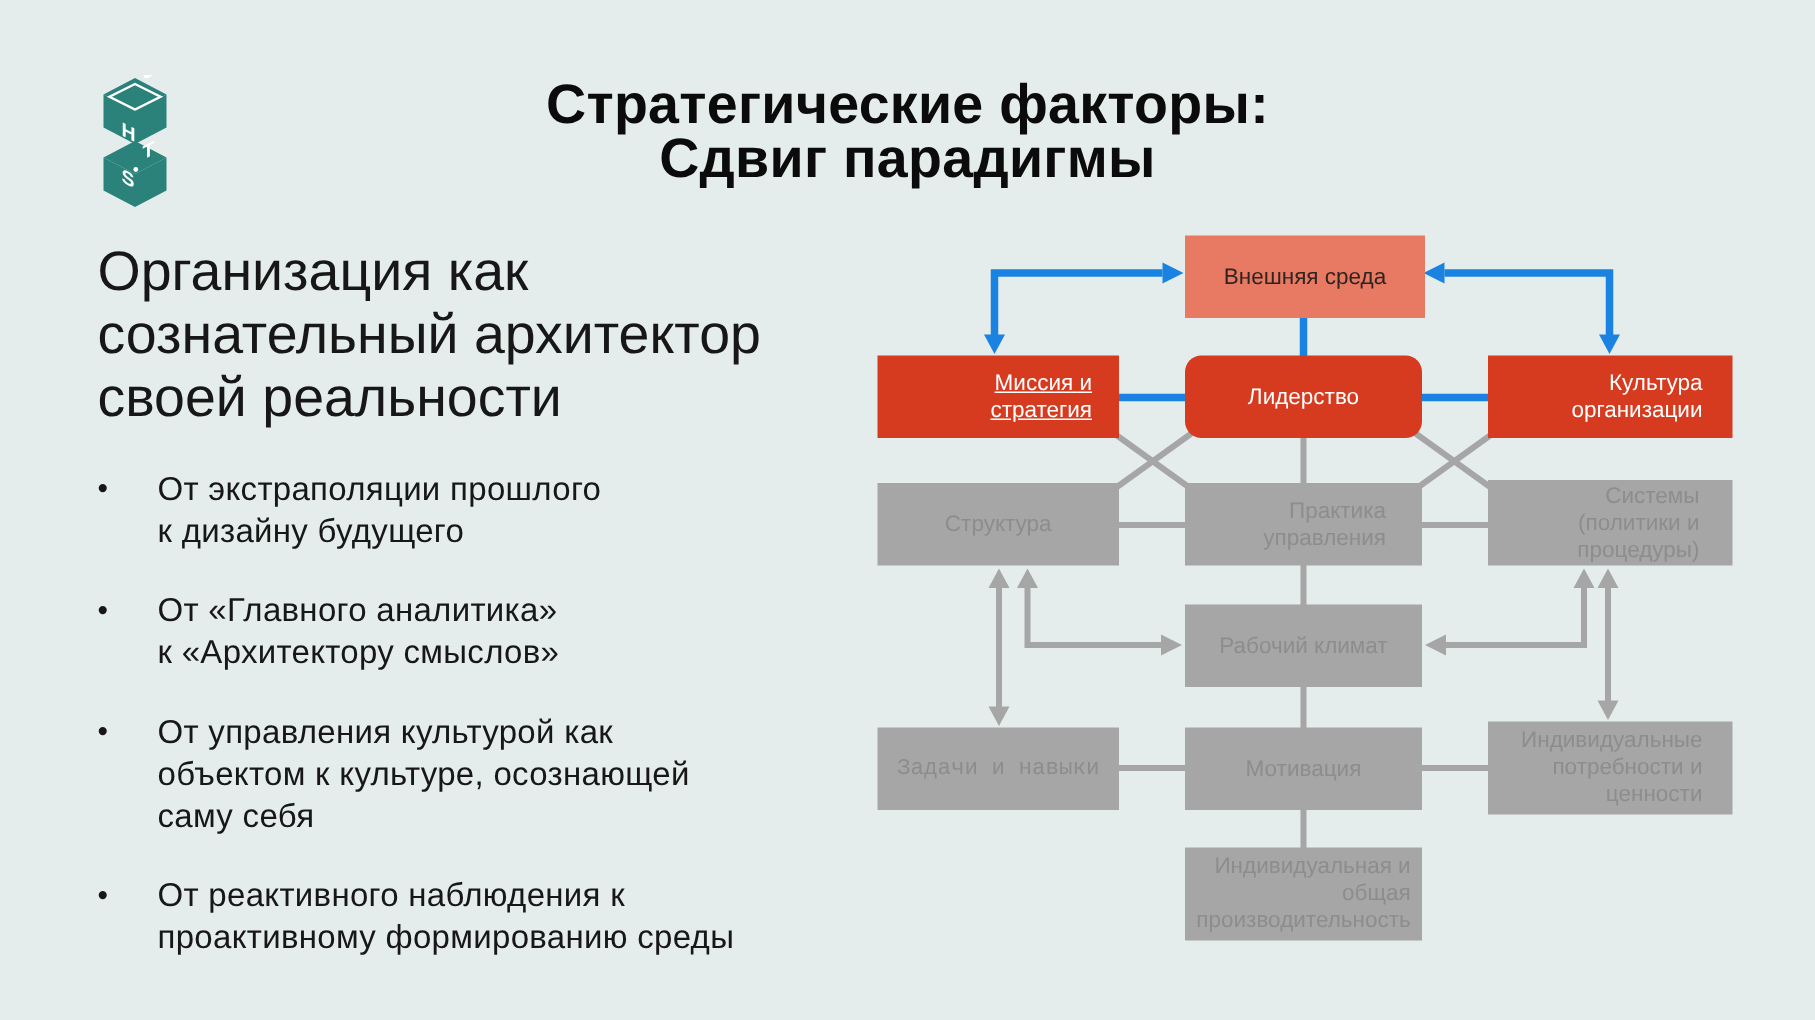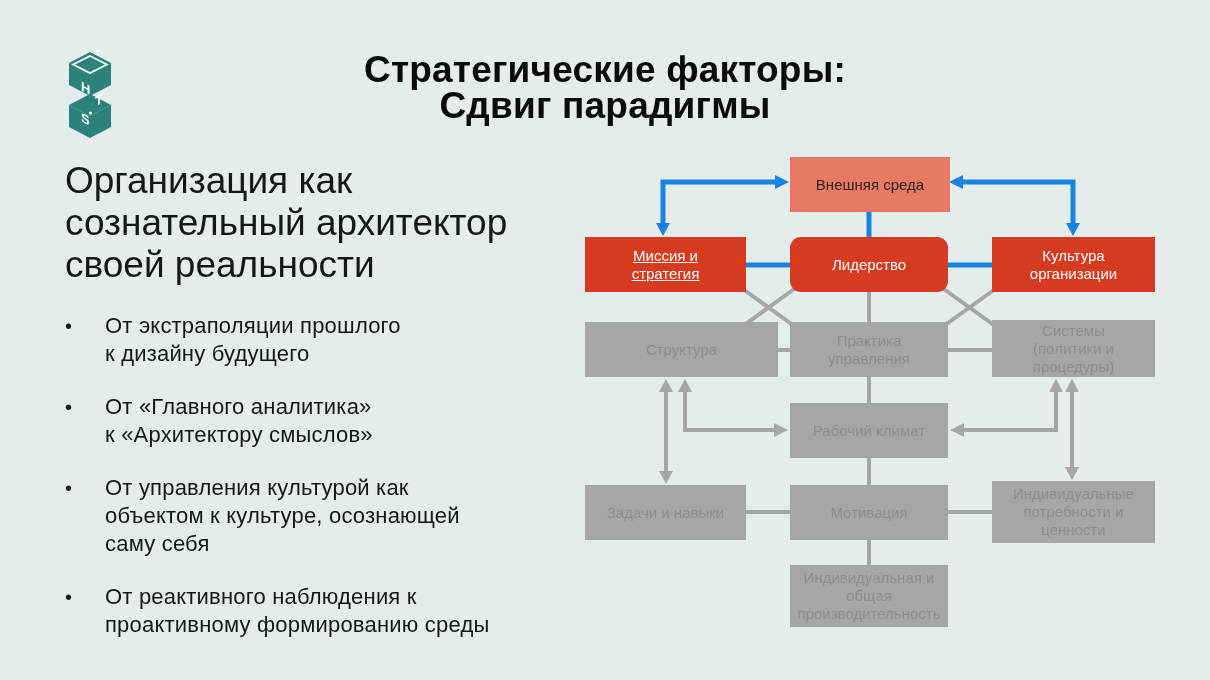--- a/index.html
+++ b/index.html
@@ -22,21 +22,21 @@
     font-size:37px;line-height:42px;white-space:pre-line;color:#171717;
   }
   .bullets{position:absolute;left:65px;top:312px;width:530px;}
   .bullet{display:flex;margin-bottom:25px;font-size:22px;line-height:28px;color:#171717;}
   .bullet .dot{flex:0 0 40px;width:40px;font-size:20px;}
   .bullet .txt{white-space:pre-line;letter-spacing:.2px;}
   
   .connectors{position:absolute;left:0;top:0;z-index:1;pointer-events:none;}
   .box{
     position:absolute;z-index:2;display:flex;align-items:center;justify-content:center;
-    text-align:center;font-size:15px;line-height:18px;padding:2px 8px;box-sizing:border-box;
+    text-align:right;font-size:15px;line-height:18px;padding:2px 8px;box-sizing:border-box;
   }
   .box.red{background:#d63b20;color:#ffffff;}
   .box.salmon{background:#e87a64;color:#2e2420;}
   .box.gray{background:#a6a6a6;color:#8d8d8d;}
 </style>
 </head>
 <body>
 
 <div class="slide">
 
@@ -147,25 +147,25 @@
       <polygon points="963,175 963,189 949,182"></polygon>
     </g>
   </svg>
 
   <div class="box salmon" style="left:790px;top:157px;width:160px;height:55px;">Внешняя среда</div>
 
   <div class="box red" style="left:585px;top:237px;width:161px;height:55px;padding:2px 18px;text-decoration:underline;">Миссия и стратегия</div>
   <div class="box red" style="left:790px;top:237px;width:158px;height:55px;border-radius:11px;">Лидерство</div>
   <div class="box red" style="left:992px;top:237px;width:163px;height:55px;padding:2px 20px;">Культура организации</div>
 
-  <div class="box gray" style="left:585px;top:322px;width:193px;height:55px;">Структура</div>
+  <div class="box gray" style="left:585px;top:322px;width:161px;height:55px;">Структура</div>
   <div class="box gray" style="left:790px;top:322px;width:158px;height:55px;padding:2px 24px;">Практика управления</div>
   <div class="box gray" style="left:992px;top:320px;width:163px;height:57px;padding:2px 22px;">Системы (политики и процедуры)</div>
 
   <div class="box gray" style="left:790px;top:403px;width:158px;height:55px;">Рабочий климат</div>
 
-  <div class="box gray" style="left:585px;top:485px;width:161px;height:55px;">Задачи и навыки</div>
+  <div class="box gray" style="left:585px;top:485px;width:161px;height:55px;font-family:Liberation Mono, monospace;">Задачи и навыки</div>
   <div class="box gray" style="left:790px;top:485px;width:158px;height:55px;">Мотивация</div>
   <div class="box gray" style="left:992px;top:481px;width:163px;height:62px;padding:0 20px;">Индивидуальные потребности и ценности</div>
 
   <div class="box gray" style="left:790px;top:565px;width:158px;height:62px;">Индивидуальная и общая производительность</div>
 
 </div>
 
 </body></html>

